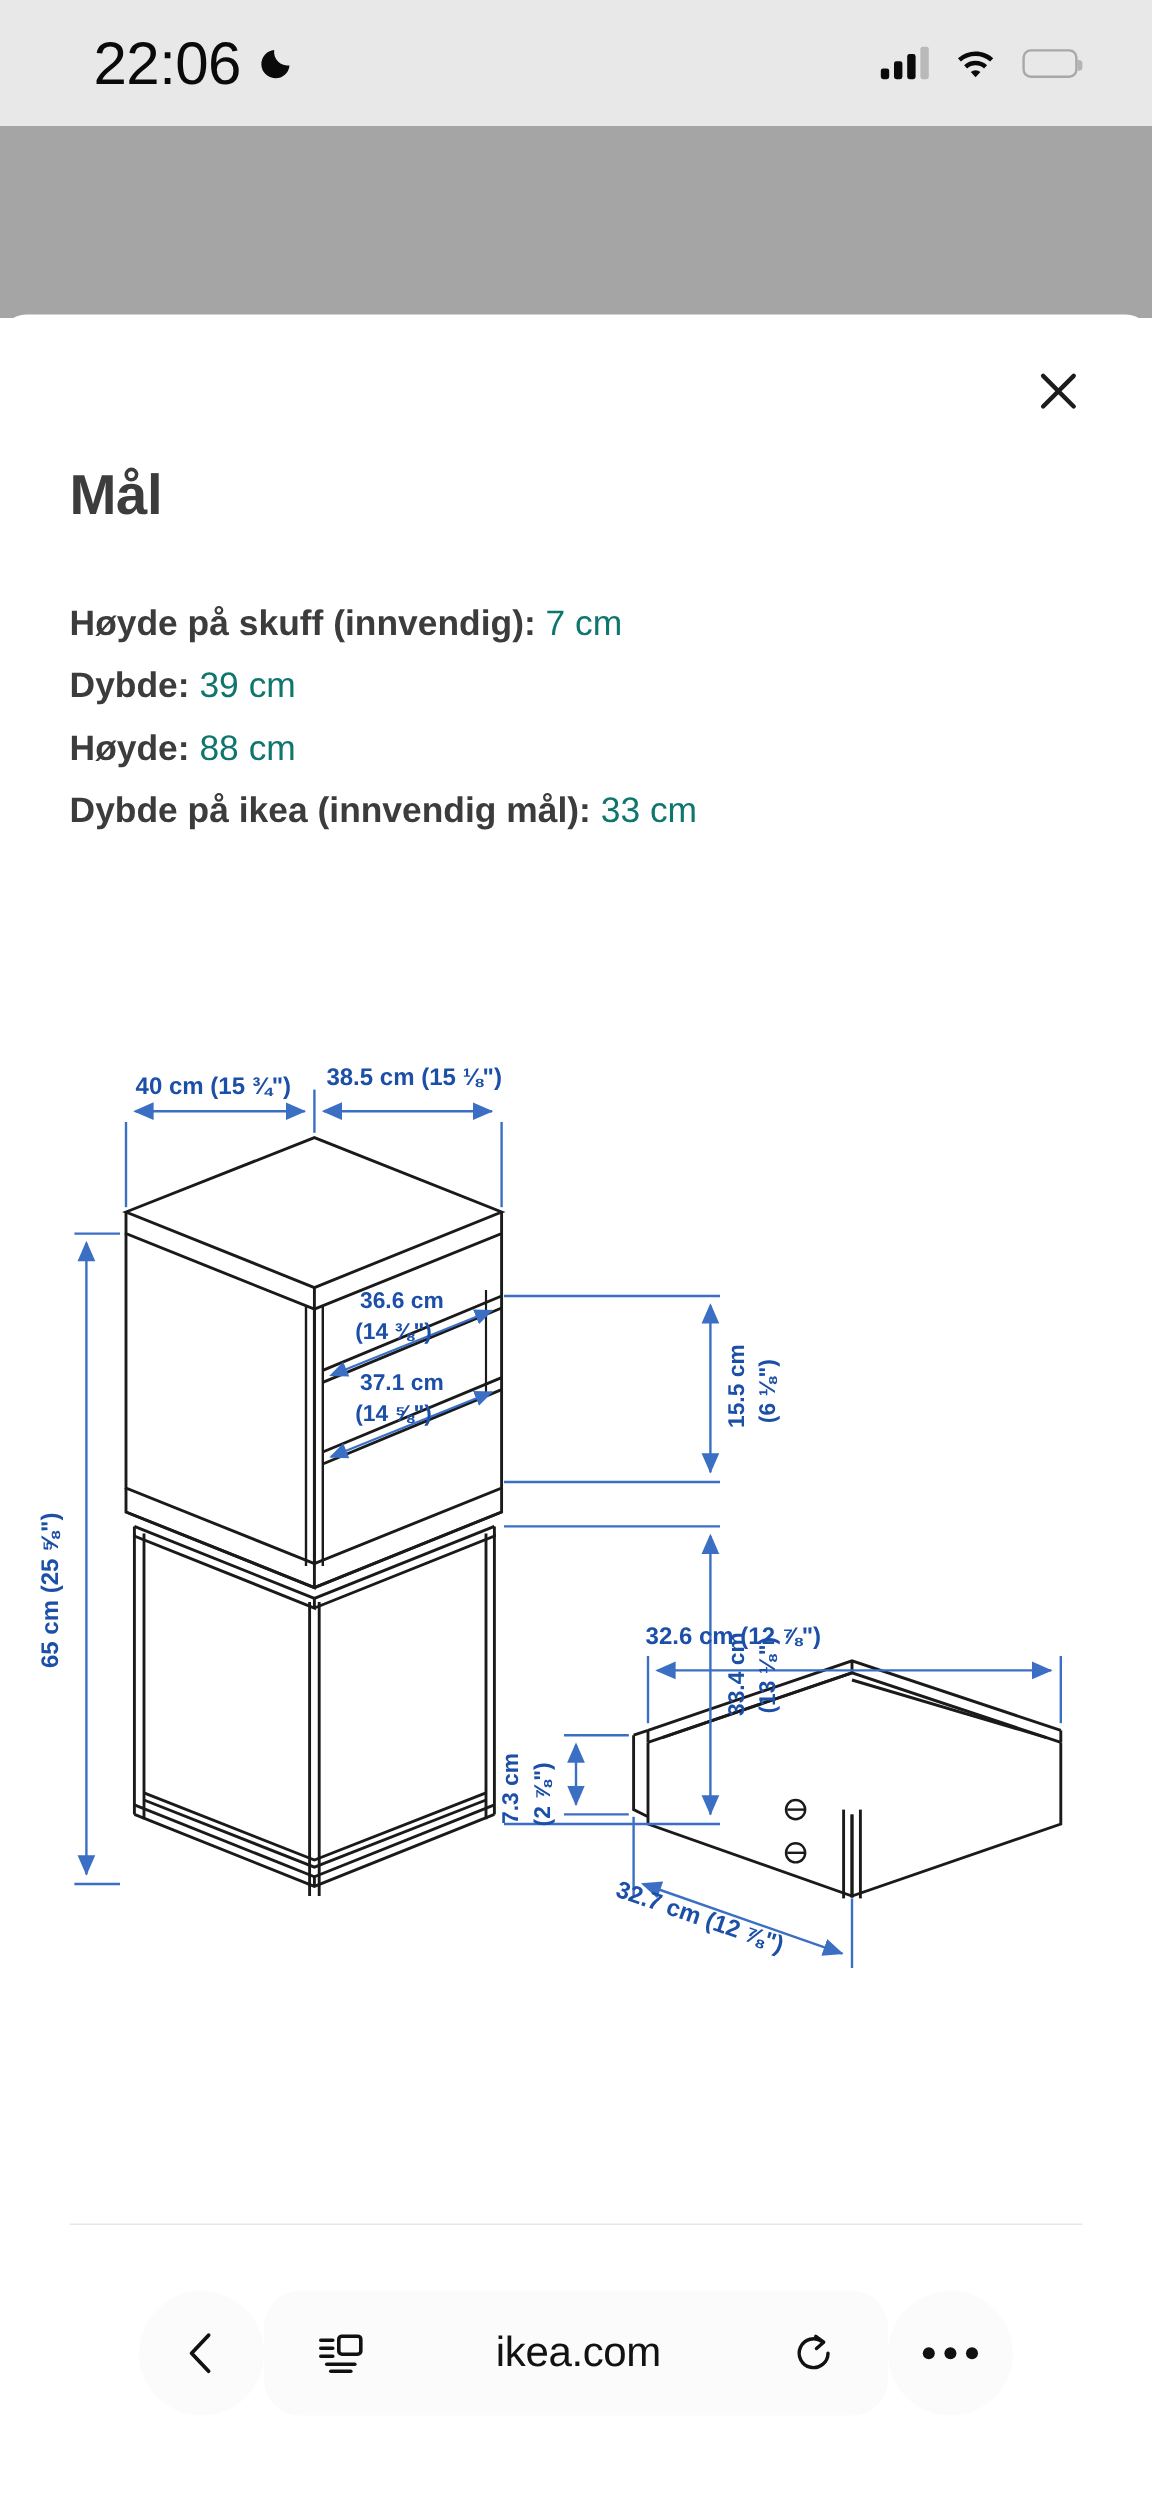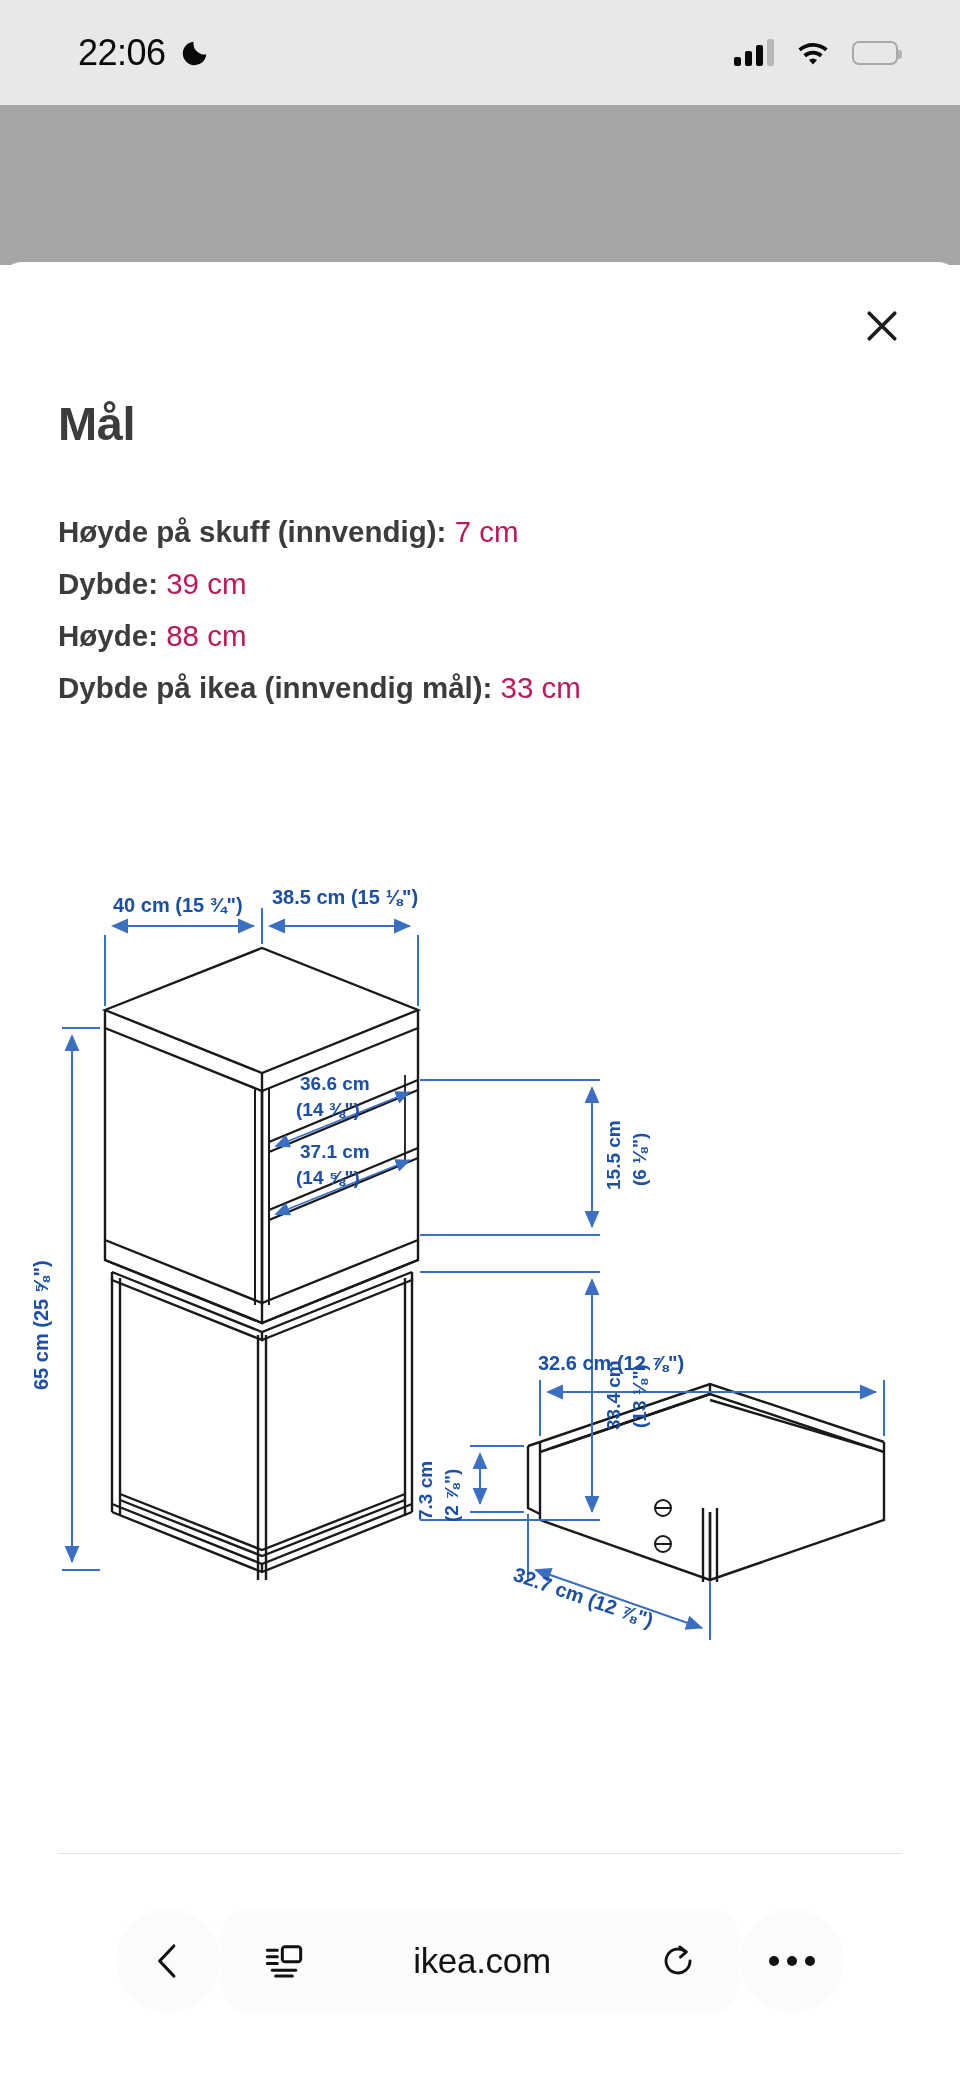--- a/index.html
+++ b/index.html
@@ -12,21 +12,21 @@
   #screen { position: relative; width: 960px; height: 2081px; background:#ffffff; }
 
   
   .statusbar {
     position: absolute; top:0; left:0; width:960px; height:105px;
     background:#e8e8e8;
     display:flex; align-items:center; justify-content:space-between;
     padding: 0 62px 0 78px;
   }
   .sb-left { display:flex; align-items:center; gap:14px; }
-  .sb-time { font-size:36px; font-weight:500; color:#0a0a0a; letter-spacing:-0.5px; }
+  .sb-time { font-size:50px; font-weight:500; color:#0a0a0a; letter-spacing:-0.5px; }
   .moon-icon { width:30px; height:30px; display:block; }
   .sb-right { display:flex; align-items:center; gap:22px; }
   .signal { display:flex; align-items:flex-end; gap:4px; height:26px; }
   .signal i { display:block; width:7px; background:#0a0a0a; border-radius:2px; }
   .signal i:nth-child(1){ height:9px; }
   .signal i:nth-child(2){ height:15px; }
   .signal i:nth-child(3){ height:21px; }
   .signal i:nth-child(4){ height:27px; background:#b9b9b9; }
   .wifi-icon { width:34px; height:26px; }
   .battery { position:relative; width:46px; height:24px; border:2.5px solid #a8a8a8; border-radius:7px; padding:2px; }
@@ -48,32 +48,32 @@
 
   .close-btn {
     position:absolute; top:298px; right:50px;
     width:56px; height:56px;
     display:flex; align-items:center; justify-content:center;
     background:transparent; border:none; cursor:pointer;
   }
   .close-btn svg { width:34px; height:34px; display:block; }
 
   
-  .content { position:absolute; top:398px; left:58px; width:850px; }
+  .content { position:absolute; top:386px; left:58px; width:850px; }
   .page-title {
     font-size:47px; font-weight:700; color:#3c3c3c;
     letter-spacing:-0.4px; line-height:1.1;
   }
   .spec-list { margin-top:56px; }
   .spec-row {
     font-size:29.5px; color:#3c3c3c; line-height:52px;
     white-space:nowrap;
   }
   .spec-label { font-weight:700; }
-  .spec-value { font-weight:400; color:#be185d; }
+  .spec-value { font-weight:400; color:#0f766e; }
 
   
   .drawing {
     position:absolute; top:880px; left:0; width:960px; height:950px;
   }
   .drawing svg { display:block; width:960px; height:950px; }
 
   
   .divider {
     position:absolute; top:1853px; left:58px; width:844px; height:1px;

